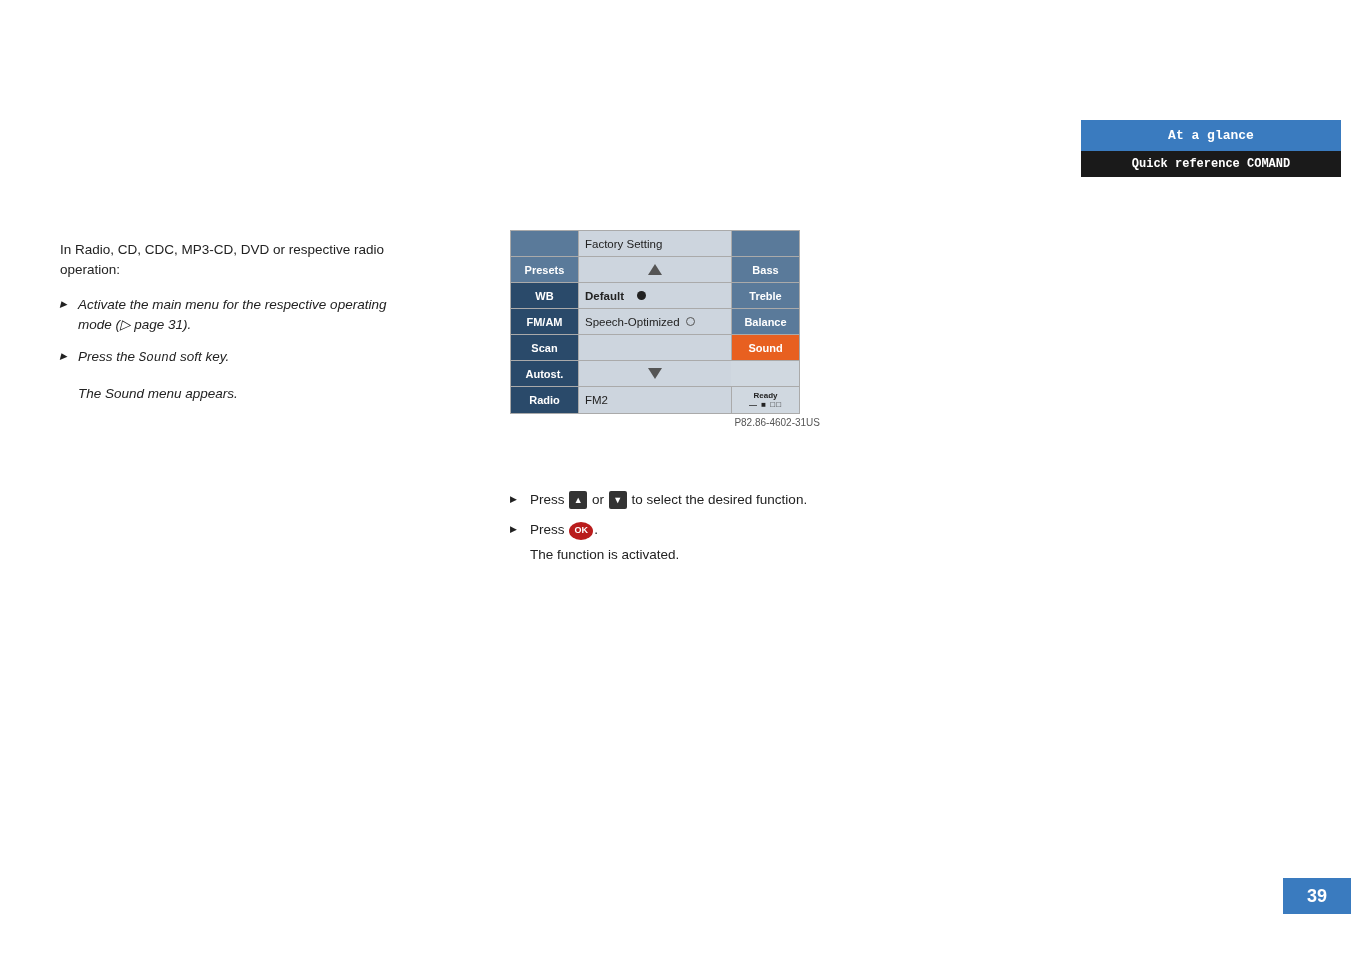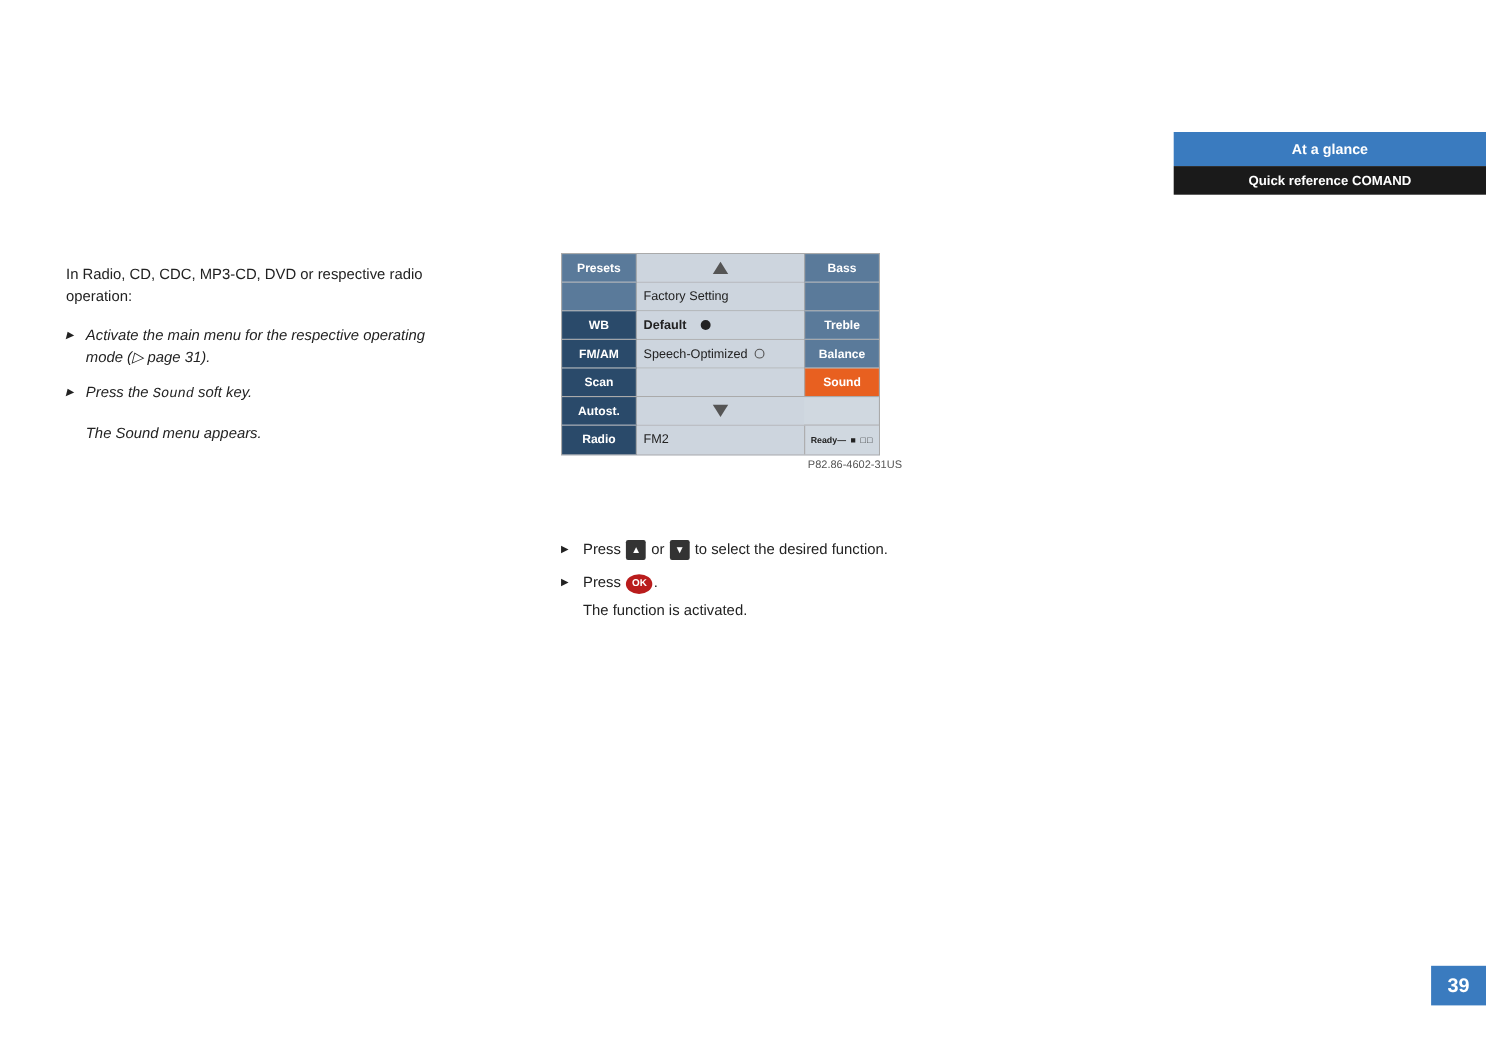--- a/index.html
+++ b/index.html
@@ -11,22 +11,23 @@
       font-size: 14px;
       color: #222;
       position: relative;
       overflow: hidden;
     }
 
     
     .header-tab {
       position: absolute;
       top: 120px;
-      right: 0;
-      width: 284px;
+      right: 10px;
+      width: 260px;
+      font-family: Liberation Mono, monospace;
     }
     .header-tab-top {
       background: #3a7bbf;
       color: #fff;
       text-align: center;
       padding: 8px 12px;
       font-size: 13px;
       font-weight: bold;
     }
     .header-tab-bottom {
@@ -38,21 +39,21 @@
       font-weight: bold;
     }
 
     
     .page-number {
       position: absolute;
       bottom: 40px;
       right: 0;
       background: #3a7bbf;
       color: #fff;
-      width: 50px;
+      width: 68px;
       height: 36px;
       display: flex;
       align-items: center;
       justify-content: center;
       font-size: 18px;
       font-weight: bold;
     }
 
     
     .left-content {
@@ -169,21 +170,21 @@
       color: #fff;
     }
     .screen-right.dark {
       background: #2a4a6a;
       margin-top: 45px;
     }
     .screen-right.ready-area {
       background: #d0d8e0;
       color: #222;
       font-size: 9px;
-      flex-direction: row;
+      flex-direction: column;
     }
     .triangle-up {
       width: 0;
       height: 0;
       border-left: 7px solid transparent;
       border-right: 7px solid transparent;
       border-bottom: 11px solid #555;
     }
     .triangle-down {
       width: 0;
@@ -300,31 +301,31 @@
       <span>Press the <code class="inline">Sound</code> soft key.</span>
       <span class="sub-text">The Sound menu appears.</span>
     </li>
   </ul>
 </div>
 
 <div class="screen-area">
   <div class="comand-screen">
 
     <div class="screen-row">
+      <div class="screen-left"></div>
+      <div class="screen-middle">Factory Setting</div>
+      <div class="screen-right"></div>
+    </div>
+
+    <div class="screen-row">
       <div class="screen-left">Presets</div>
       <div class="screen-middle center">
         <span class="triangle-up"></span>
       </div>
       <div class="screen-right">Bass</div>
-    </div>
-
-    <div class="screen-row">
-      <div class="screen-left"></div>
-      <div class="screen-middle">Factory Setting</div>
-      <div class="screen-right"></div>
     </div>
 
     <div class="screen-row">
       <div class="screen-left dark">WB</div>
       <div class="screen-middle bold">
         Default &nbsp;&nbsp;&nbsp;
         <span class="radio-dot-filled"></span>
       </div>
       <div class="screen-right">Treble</div>
     </div>

